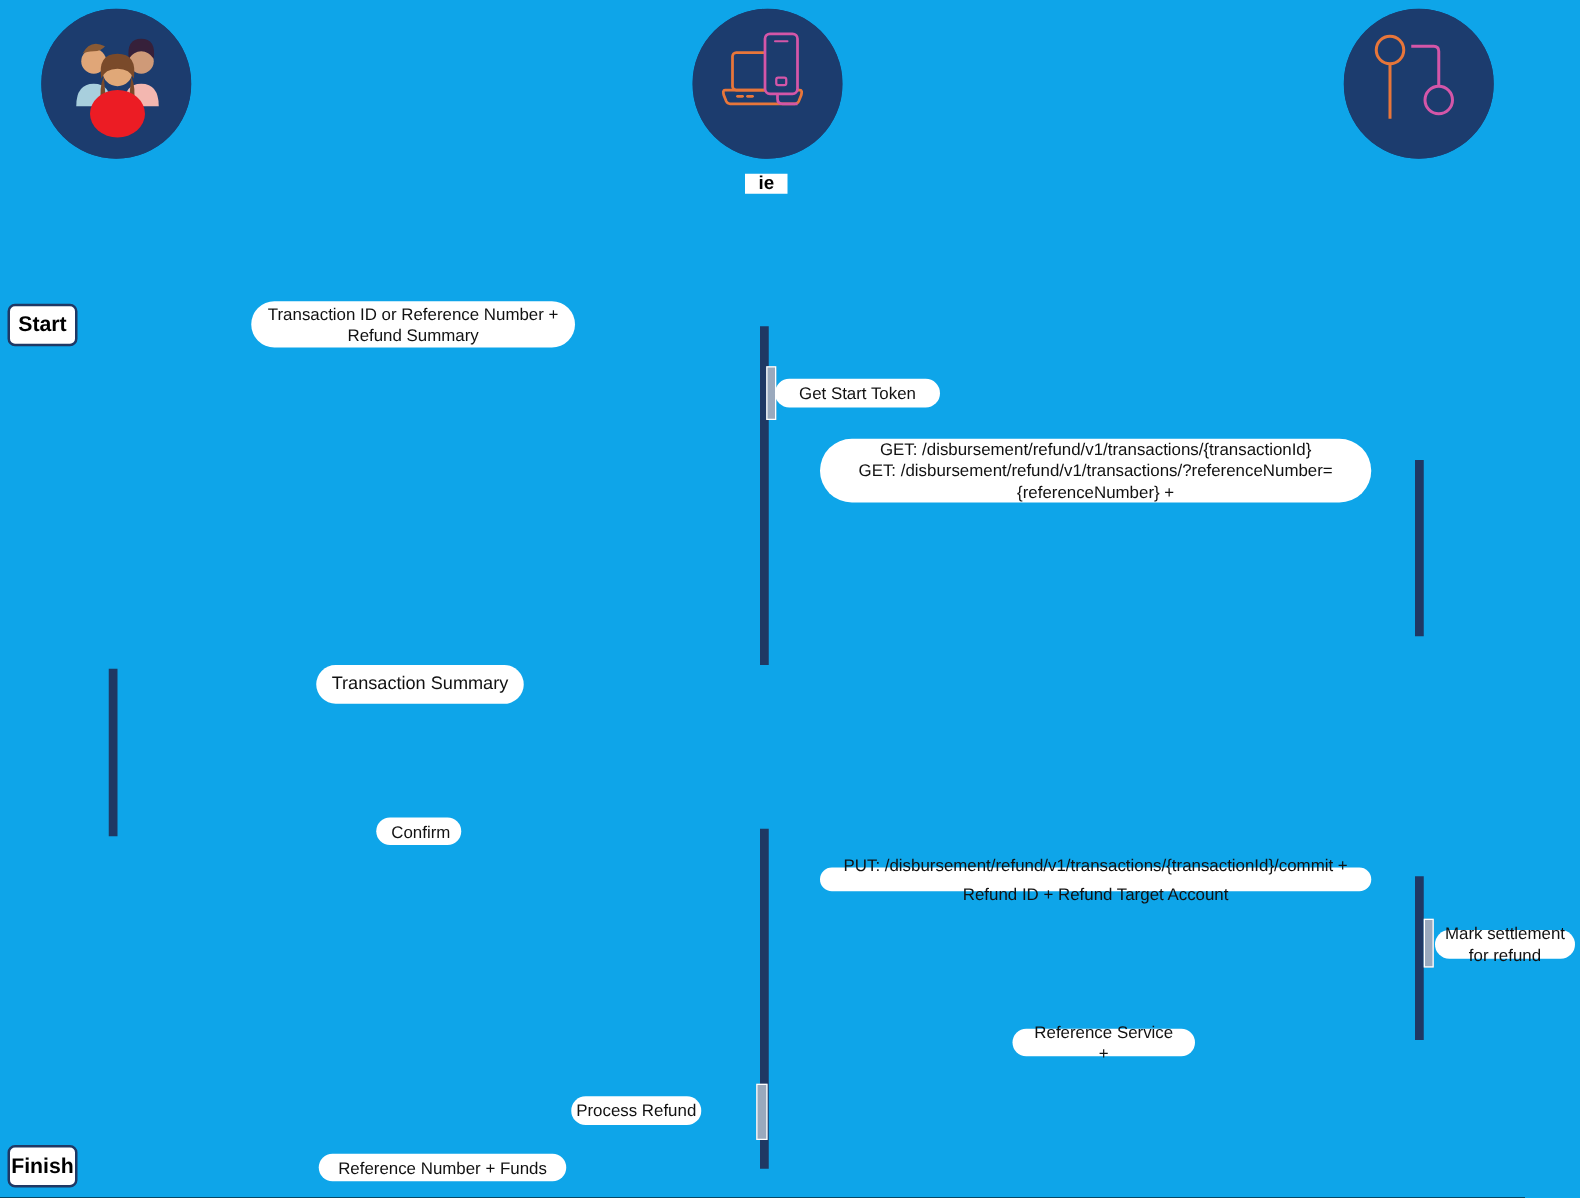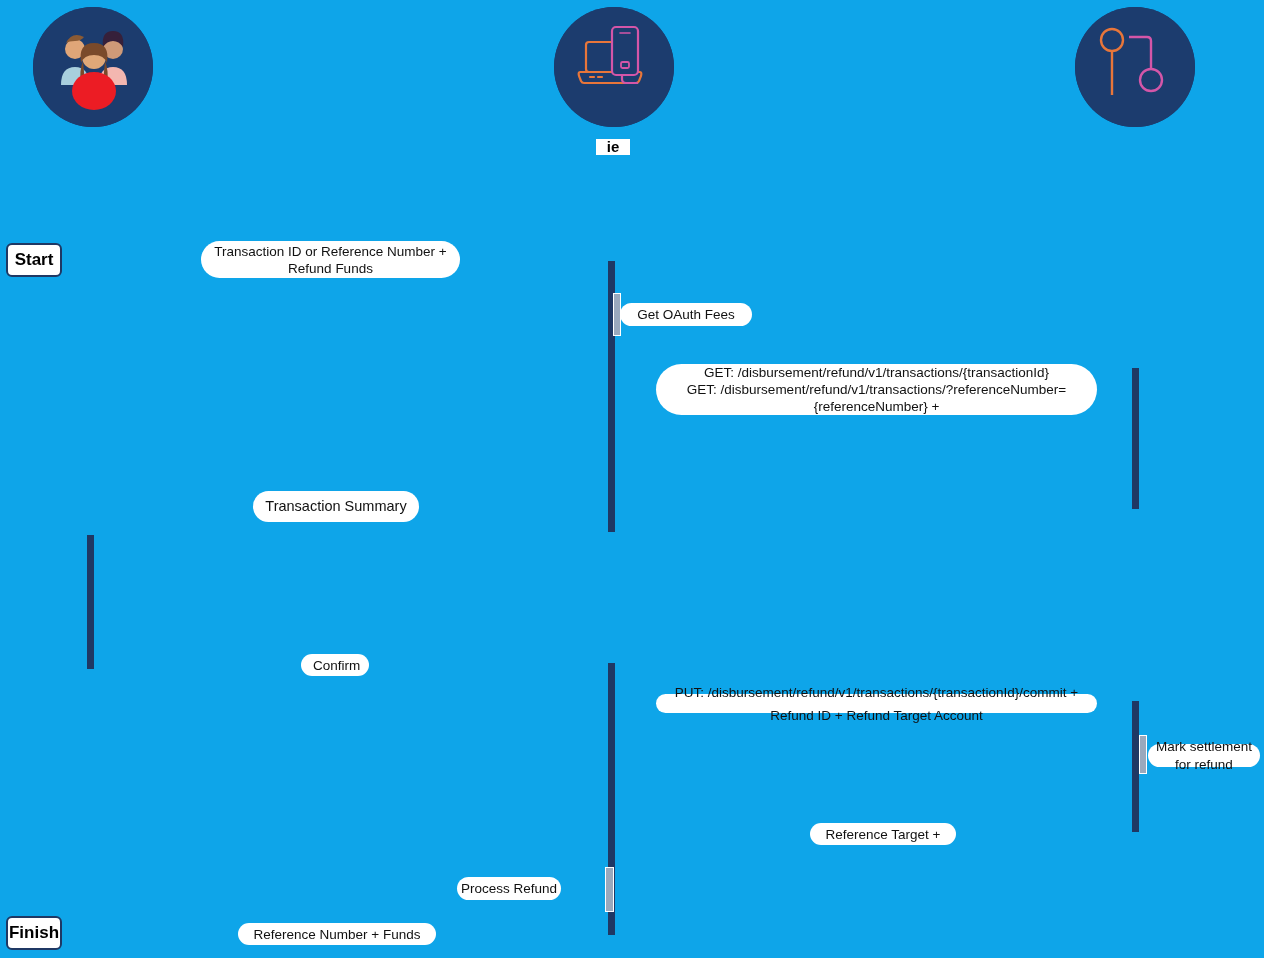--- a/index.html
+++ b/index.html
@@ -134,55 +134,55 @@
   <div class="lifeline-bar" style="left:608px; top:663px; width:7px; height:272px;"></div>
   <div class="lifeline-bar" style="left:1132px; top:368px; width:7px; height:141px;"></div>
   <div class="lifeline-bar" style="left:1132px; top:701px; width:7px; height:131px;"></div>
 
   <div class="selfcall-bar" style="left:613px; top:293px; width:8px; height:43px;"></div>
   <div class="selfcall-bar" style="left:1139px; top:735px; width:8px; height:39px;"></div>
   <div class="selfcall-bar" style="left:605px; top:867px; width:9px; height:45px;"></div>
 
   <div class="msg" style="left:201px; top:241px; width:259px; height:37px;">
     <span style="white-space:pre-line;">Transaction ID or Reference Number  +
-Refund Funds</span>
+Refund Summary</span>
   </div>
 
   <div class="msg" style="left:620px; top:303px; width:132px; height:23px;">
-    <span>Get OAuth Fees</span>
+    <span>Get Start Token</span>
   </div>
 
-  <div class="msg" style="left:656px; top:364px; width:441px; height:51px;">
+  <div class="msg" style="left:656px; top:351px; width:441px; height:51px;">
     <span style="white-space:pre-line;">GET: /disbursement/refund/v1/transactions/{transactionId}
 GET: /disbursement/refund/v1/transactions/?referenceNumber=
 {referenceNumber} +</span>
   </div>
 
 
-  <div class="msg" style="left:253px; top:491px; width:166px; height:31px; font-size:14.5px;">
+  <div class="msg" style="left:253px; top:532px; width:166px; height:31px; font-size:14.5px;">
     <span>Transaction Summary</span>
   </div>
 
   <div class="msg" style="left:301px; top:654px; width:68px; height:22px;">
     <span>Confirm</span>
   </div>
 
   <div class="msg overflow" style="left:656px; top:694px; width:441px; height:19px;padding-left:43px;">
     <span style="position:absolute; left:0px; width:441px; line-height:23px;">PUT: /disbursement/refund/v1/transactions/{transactionId}/commit + Refund ID + Refund Target Account</span>
   </div>
 
   <div class="msg overflow" style="left:1148px; top:744px; width:112px; height:23px;">
     <span style="position:absolute; left:0px; width:112px; line-height:18px;">Mark settlement for refund</span>
   </div>
 
   <div class="msg" style="left:810px; top:823px; width:146px; height:22px;">
-    <span>Reference Target +</span>
+    <span>Reference Service +</span>
   </div>
 
   <div class="msg overflow" style="left:457px; top:877px; width:104px; height:23px;">
     <span style="position:absolute; left:0px; width:104px; line-height:18px;">Process Refund</span>
   </div>
 
-  <div class="msg" style="left:238px; top:923px; width:198px; height:22px;align-items:center;">
+  <div class="msg" style="left:255px; top:923px; width:198px; height:22px;align-items:center;">
     <span>Reference Number + Funds</span>
   </div>
 
 </div>
 
 </body></html>

